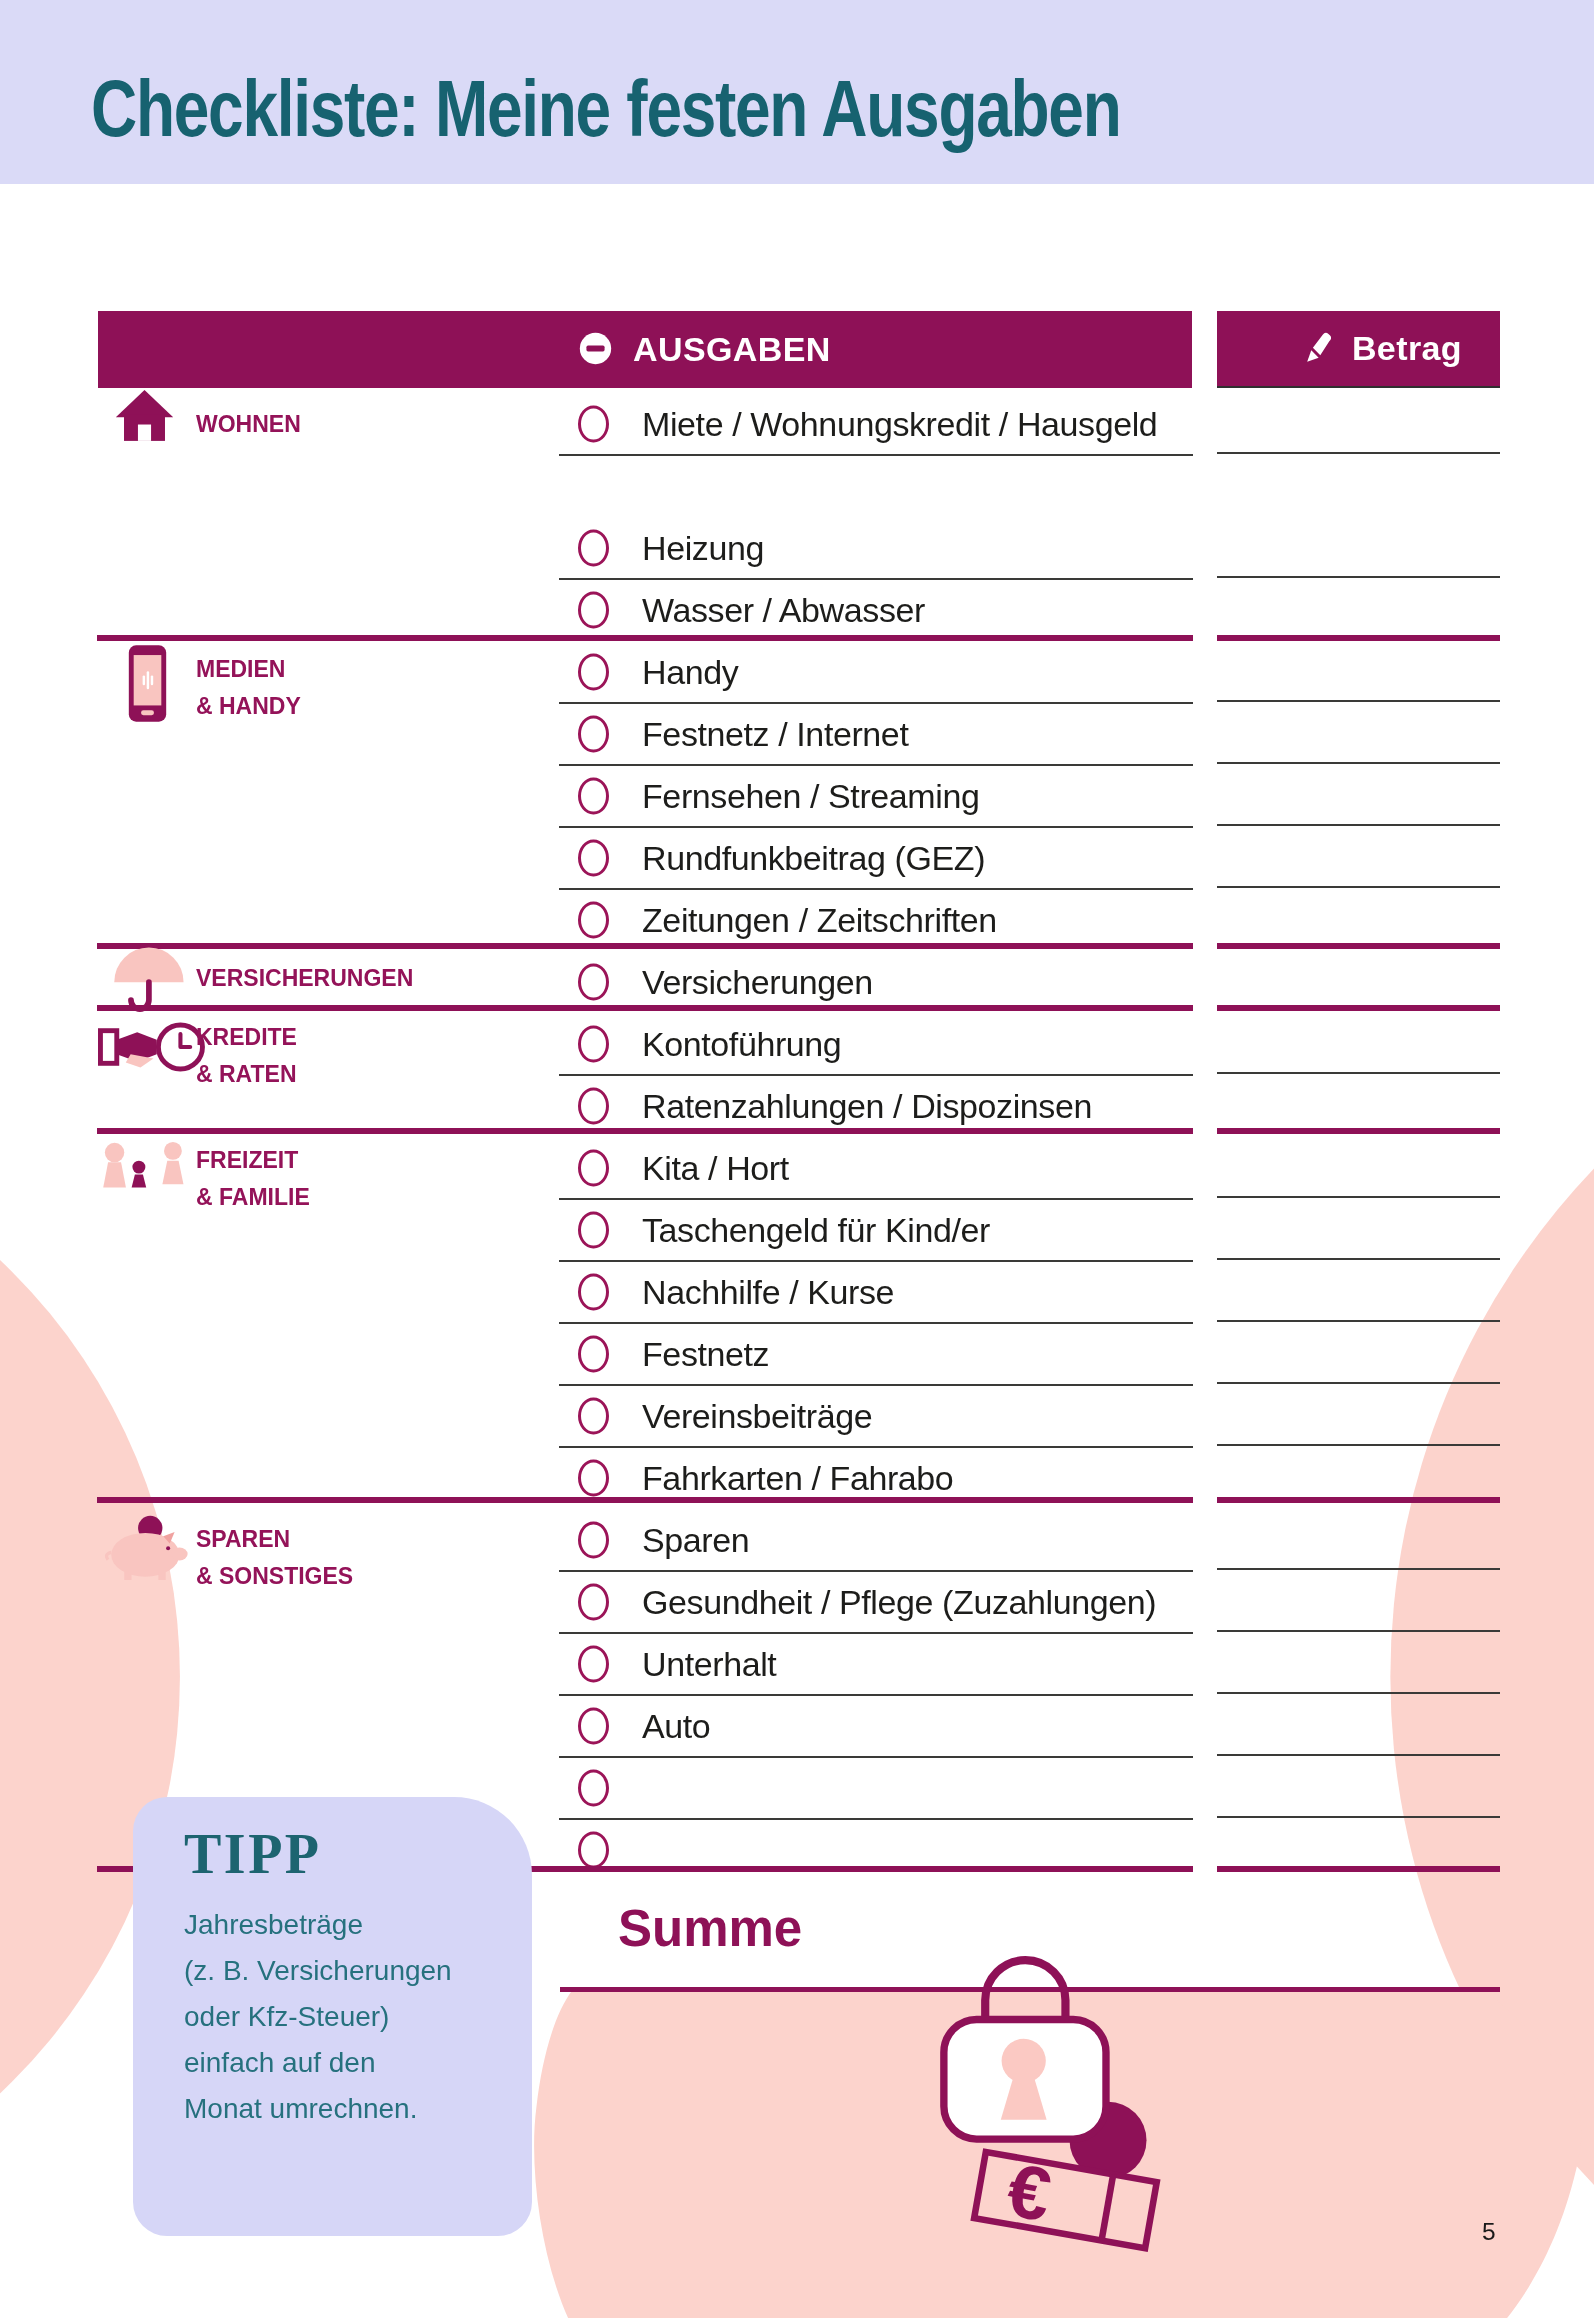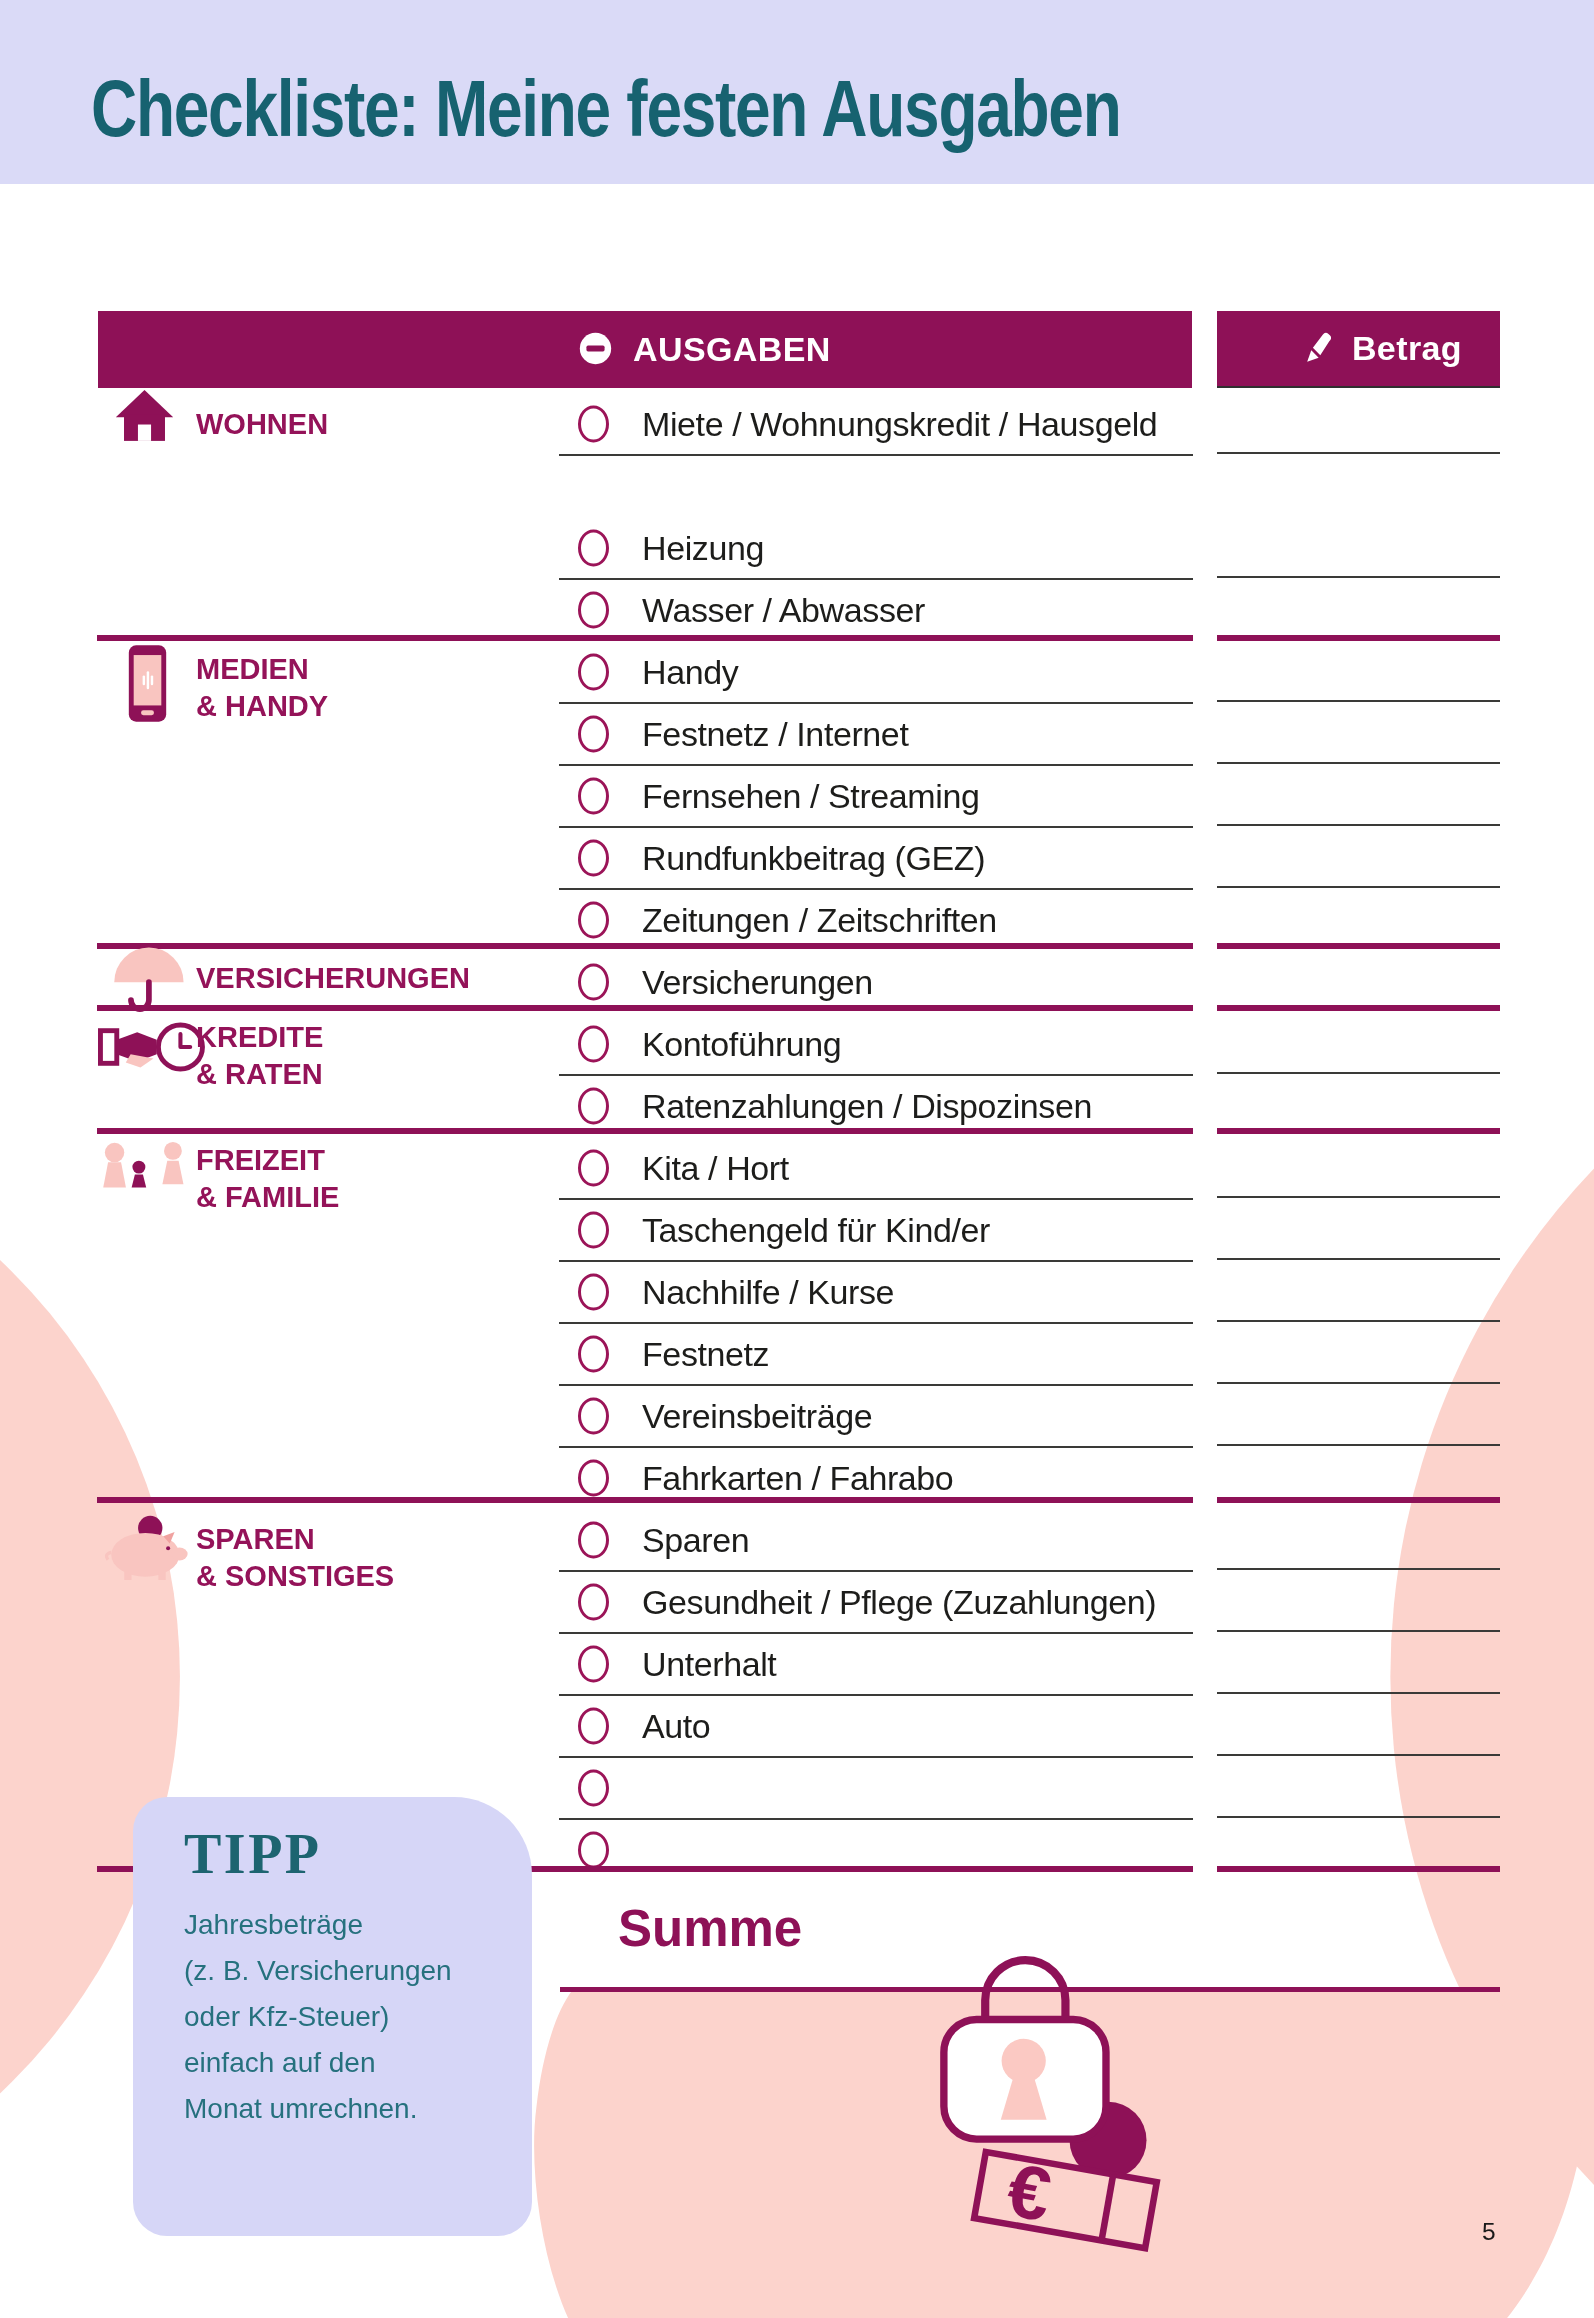--- a/index.html
+++ b/index.html
@@ -25,21 +25,21 @@
           border:3.3px solid #9b1458;border-radius:50%;background:transparent;}
   .row .l{position:absolute;left:83px;top:50%;transform:translateY(-50%);font-size:34px;color:#1d1d1b;
           letter-spacing:-0.4px;white-space:nowrap;}
   .row .amt{position:absolute;left:658px;top:0.8px;width:283px;height:58px;border-bottom:2px solid #3a3a38;}
   .row.nb .amt{border-bottom:none;}
   
   .sep{position:absolute;left:97px;width:1096px;height:5.7px;background:#8e1157;z-index:2;}
   .sep .sb{position:absolute;left:1120px;top:0;width:283px;height:5.7px;background:#8e1157;}
   
   .cat{position:absolute;z-index:2;}
-  .cat .cl{font-size:29px;font-weight:700;color:#941359;line-height:37px;white-space:nowrap;}
+  .cat .cl{font-size:23px;font-weight:700;color:#941359;line-height:37px;white-space:nowrap;}
   .cicon{position:absolute;z-index:2;}
   
   .tip{position:absolute;left:133px;top:1769px;width:399px;height:439px;background:#d6d6f7;
        border-radius:34px 78px 34px 34px;z-index:3;margin-top:28px;}
   .tip .tt{position:absolute;left:51px;top:24.5px;font-family:"Liberation Serif","DejaVu Serif",serif;
            font-size:56px;font-weight:700;color:#1d6470;letter-spacing:2.5px;}
   .tip .tb{position:absolute;left:51px;top:105px;width:327px;font-size:28px;color:#26717e;line-height:46px;}
   
   .sum{position:absolute;left:573px;top:1899px;font-size:51px;font-weight:700;color:#8e1157;z-index:2;margin-left:45px;}
   .sumline{position:absolute;left:560px;top:1987px;width:940px;height:4.9px;background:#8e1157;z-index:2;}

